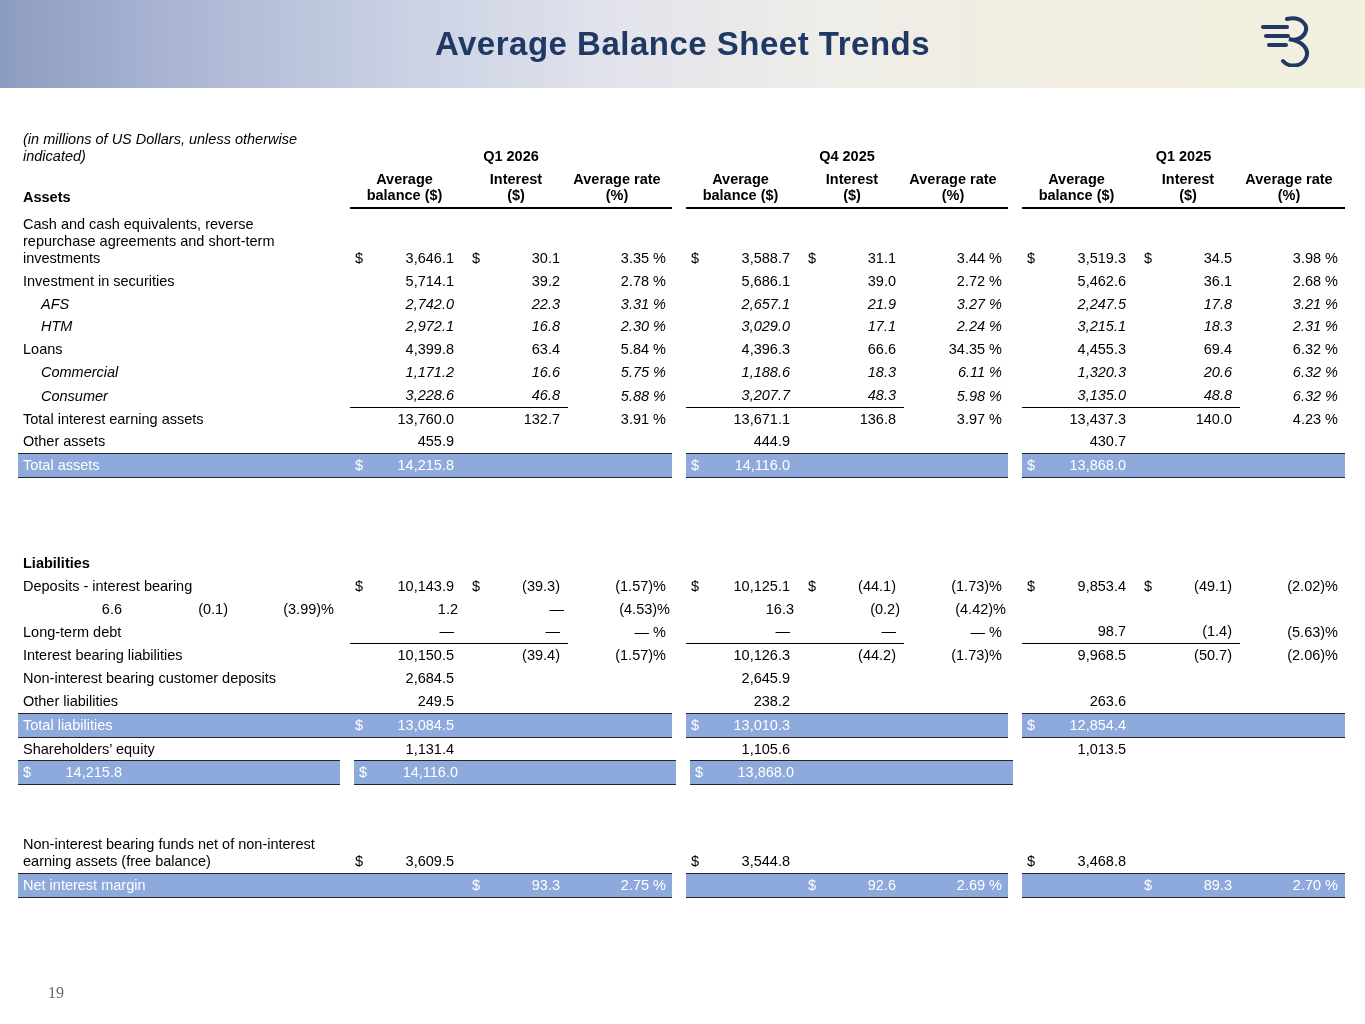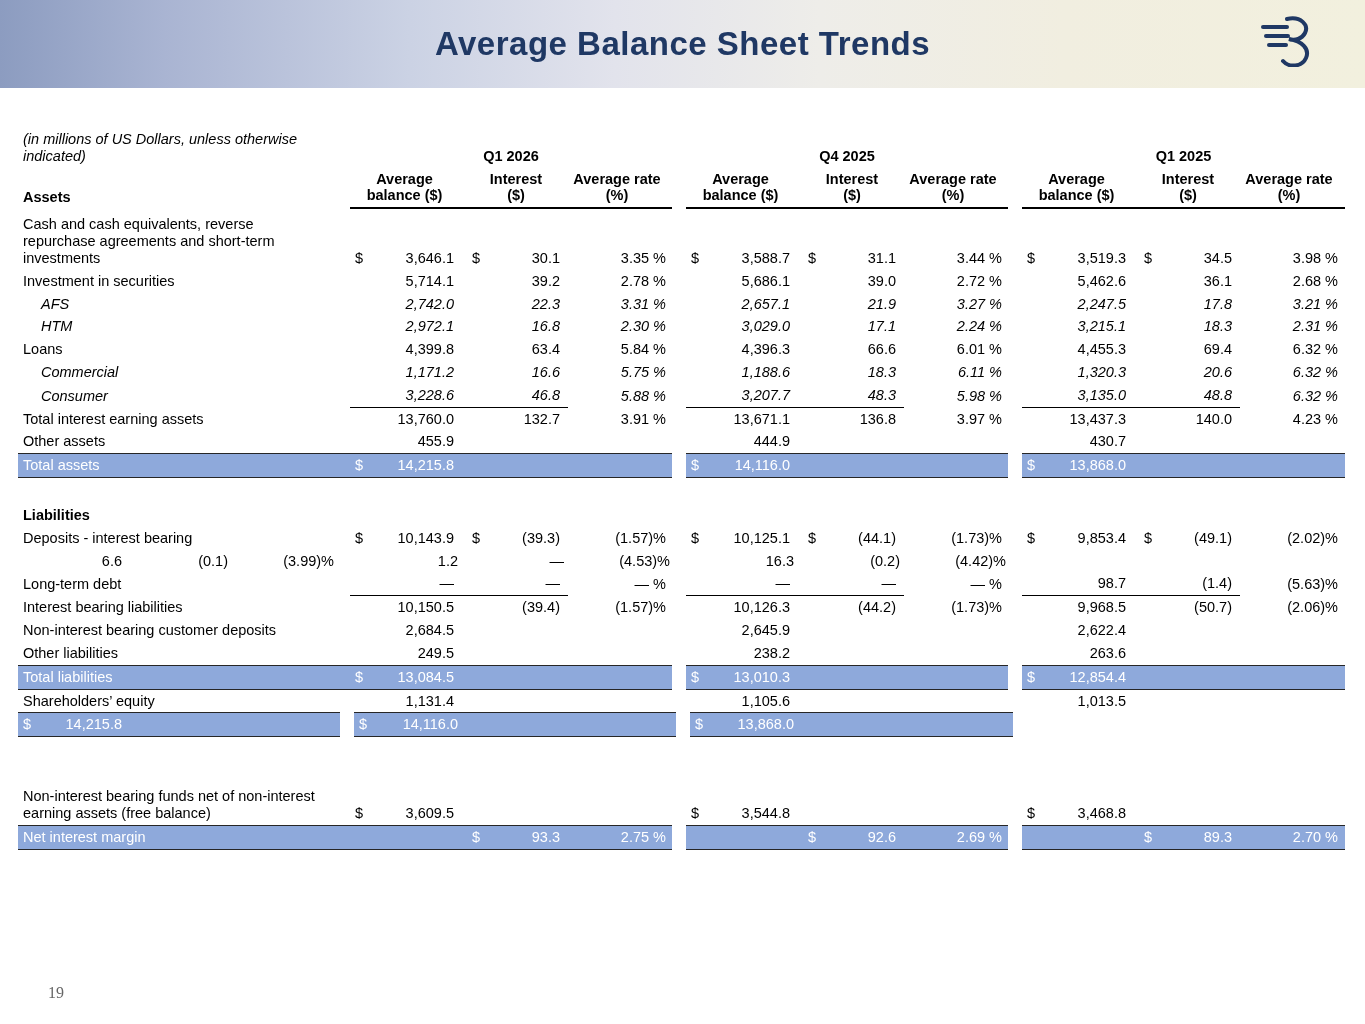--- a/index.html
+++ b/index.html
@@ -40,21 +40,21 @@
   .cell { display: flex; justify-content: space-between; align-items: flex-end; padding: 3px 0; }
   .c0 { width: 118px; padding-left: 5px;  padding-right: 14px; }
   .c1 { width: 100px; padding-left: 4px;  padding-right: 8px; }
   .c2 { width: 104px; padding-right: 6px; }
   .val { margin-left: auto; white-space: nowrap; }
   .sym { white-space: nowrap; }
 
   .indent .label { padding-left: 23px; font-style: italic; }
   .indent .cell { font-style: italic; }
   .sumline .c0, .sumline .c1 { border-bottom: 1.5px solid #000; }
-  .section .label { font-weight: 700; }
+  .section .label { font-weight: 700; margin-top: 48px; }
   .highlight .label, .highlight .grp {
     background: var(--highlight);
     color: #fff;
     border-top: 1px solid #262626;
     border-bottom: 1px solid #262626;
   }
 
   
   .headrow1 .note { font-style: italic; }
   .phead { justify-content: center; font-weight: 700; padding: 3px 0; }
@@ -351,21 +351,21 @@
             <div class="cell c0">
               <span class="sym"></span>
               <span class="val">4,396.3</span>
             </div>
             <div class="cell c1">
               <span class="sym"></span>
               <span class="val">66.6</span>
             </div>
             <div class="cell c2">
               <span class="sym"></span>
-              <span class="val">6.01 %</span>
+              <span class="val">34.35 %</span>
             </div>
           </div>
           <div class="grp g2">
             <div class="cell c0">
               <span class="sym"></span>
               <span class="val">4,455.3</span>
             </div>
             <div class="cell c1">
               <span class="sym"></span>
               <span class="val">69.4</span>
@@ -807,34 +807,20 @@
             </div>
             <div class="cell c1">
               <span class="sym"></span>
               <span class="val"></span>
             </div>
             <div class="cell c2">
               <span class="sym"></span>
               <span class="val"></span>
             </div>
           </div>
-          <div class="grp g2">
-            <div class="cell c0">
-              <span class="sym"></span>
-              <span class="val">2,622.4</span>
-            </div>
-            <div class="cell c1">
-              <span class="sym"></span>
-              <span class="val"></span>
-            </div>
-            <div class="cell c2">
-              <span class="sym"></span>
-              <span class="val"></span>
-            </div>
-          </div>
         </div>
         <div class="tr data">
           <div class="label"><span>Other liabilities</span></div>
           <div class="grp g0">
             <div class="cell c0">
               <span class="sym"></span>
               <span class="val">249.5</span>
             </div>
             <div class="cell c1">
               <span class="sym"></span>

